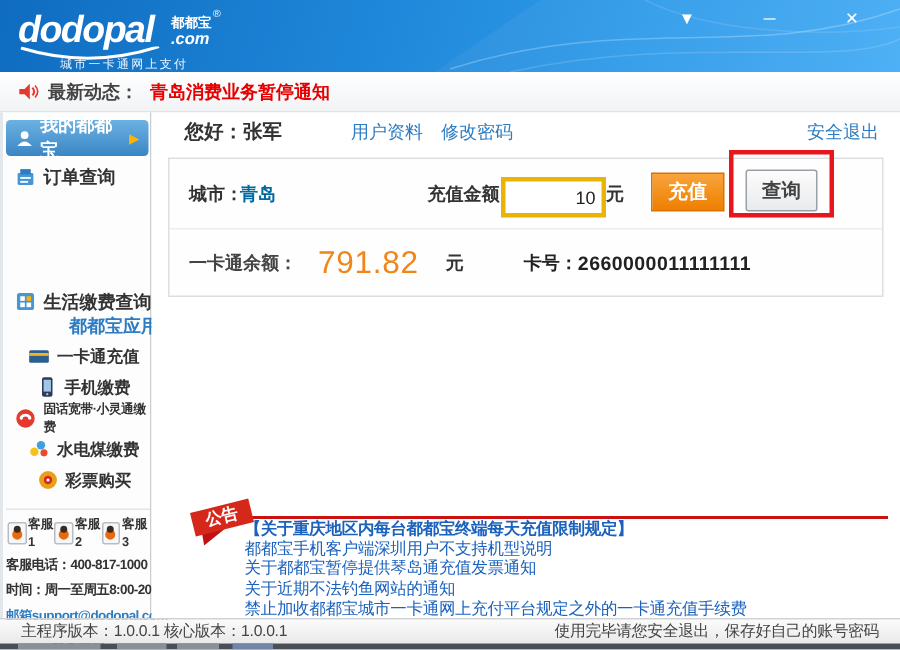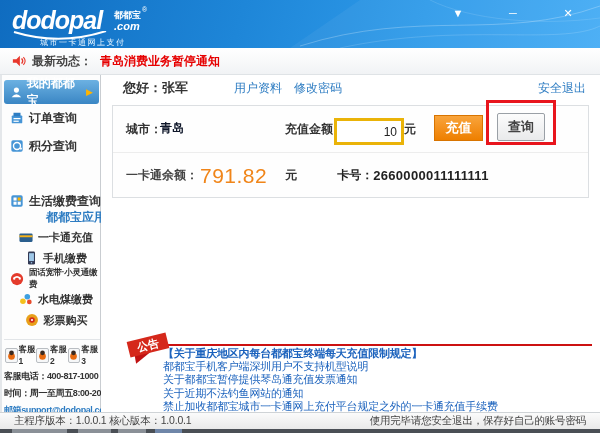--- a/index.html
+++ b/index.html
@@ -52,35 +52,35 @@
   .greeting{font-size:13px;font-weight:bold;color:#333;margin-left:22px;}
   .ulink{font-size:12px;color:#2d7cc2;cursor:pointer;}
   .lk1{margin-left:46px;} .lk2{margin-left:12px;}
   .logout{position:absolute;right:14px;top:5px;font-size:12px;color:#2d7cc2;cursor:pointer;}
   .form-box{position:absolute;left:11px;top:30px;width:477px;height:93px;box-sizing:border-box;
             border:1px solid #dcdfe2;background:#fefefe;}
   .form-row{position:absolute;left:0;top:0;width:100%;height:46px;border-bottom:1px solid #ededed;}
   .fr-el{position:absolute;top:0;height:46px;line-height:46px;font-size:12px;color:#333;}
   .lbl{font-weight:bold;}
   .city-label{left:13px;}
-  .city-value{left:47px;color:#0f172a;font-weight:bold;cursor:pointer;font-family:Liberation Mono, monospace;}
+  .city-value{left:47px;color:#0369a1;font-weight:bold;cursor:pointer;}
   .amount-label{left:172px;}
   .amount-input{position:absolute;left:221px;top:12px;width:58px;height:19px;border:3px solid #eab308;
                 font-size:12px;text-align:right;padding-right:4px;color:#222;font-family:inherit;}
   .unit1{left:291px;}
   .btn-recharge{position:absolute;left:321px;top:9px;width:49px;height:26px;border:1px solid #d87400;
                 background:linear-gradient(#f9a43c,#ee7f00);color:#fff;font-size:13px;font-weight:bold;
                 cursor:pointer;font-family:inherit;}
   .btn-query{position:absolute;left:384px;top:7px;width:48px;height:28px;border:1px solid #9aa0a6;border-radius:2px;
              background:linear-gradient(#fcfcfc,#e9eaeb);color:#444;font-size:13px;font-weight:bold;
              cursor:pointer;font-family:inherit;}
   .red-box{position:absolute;left:385px;top:25px;width:64px;height:39px;border:3px solid #e8151d;z-index:5;pointer-events:none;}
   .bal-row{position:absolute;left:0;top:46px;width:100%;height:47px;display:flex;align-items:center;}
   .bal-label{font-size:12px;font-weight:bold;color:#444;margin-left:13px;}
-  .bal-value{font-size:21px;color:#f08519;margin-left:2px;letter-spacing:0.5px;}
+  .bal-value{font-size:21px;color:#f08519;margin-left:14px;letter-spacing:0.5px;}
   .bal-unit{font-size:12px;font-weight:bold;color:#333;margin-left:18px;}
   .card-label{font-size:12px;font-weight:bold;color:#222;margin-left:40px;}
   .card-num{font-size:13px;font-weight:bold;color:#222;letter-spacing:0.3px;}
   
   .ann-line{position:absolute;left:37px;top:269px;width:454px;height:2px;background:#cc1111;}
   .ann-badge{position:absolute;left:27px;top:262px;width:40px;height:16px;background:#d5281b;
              transform:rotate(-14deg);color:#fff;font-size:11px;font-weight:bold;text-align:center;
              line-height:16px;z-index:2;}
   .ann-fold{position:absolute;left:34px;top:276px;width:0;height:0;border-top:11px solid #c01212;
             border-right:20px solid transparent;transform:rotate(-10deg);}
@@ -140,28 +140,20 @@
       <span class="arrow">▶</span>
     </div>
     <div class="side-item" style="top:31px">
       <svg width="14" height="14" viewBox="0 0 16 16">
         <rect x="2" y="5" width="12" height="9" rx="1" fill="#4695d6"></rect>
           <rect x="4" y="2" width="8" height="4" fill="#2d7cc2"></rect>
         <rect x="4" y="8" width="8" height="1.4" fill="#fff"></rect>
           <rect x="4" y="11" width="6" height="1.4" fill="#fff"></rect>
       </svg>
       <span>订单查询</span>
-    </div>
-    <div class="side-item" style="top:59px">
-      <svg width="14" height="14" viewBox="0 0 16 16">
-        <rect x="1.5" y="1.5" width="13" height="13" rx="2" fill="#4695d6"></rect>
-        <circle cx="8" cy="8" r="4" fill="none" stroke="#fff" stroke-width="1.6"></circle>
-        <polygon points="11,10 14,10 12.5,13" fill="#fff"></polygon>
-      </svg>
-      <span>积分查询</span>
     </div>
     <div class="side-item" style="top:114px">
       <svg width="14" height="14" viewBox="0 0 16 16">
         <rect x="1.5" y="1.5" width="13" height="13" rx="2" fill="#4695d6"></rect>
         <rect x="4" y="4" width="3.5" height="3.5" fill="#fff"></rect>
           <rect x="8.8" y="4" width="3.5" height="3.5" fill="#ffb400"></rect>
         <rect x="4" y="8.8" width="3.5" height="3.5" fill="#fff"></rect>
           <rect x="8.8" y="8.8" width="3.5" height="3.5" fill="#fff"></rect>
       </svg>
       <span>生活缴费查询</span>

